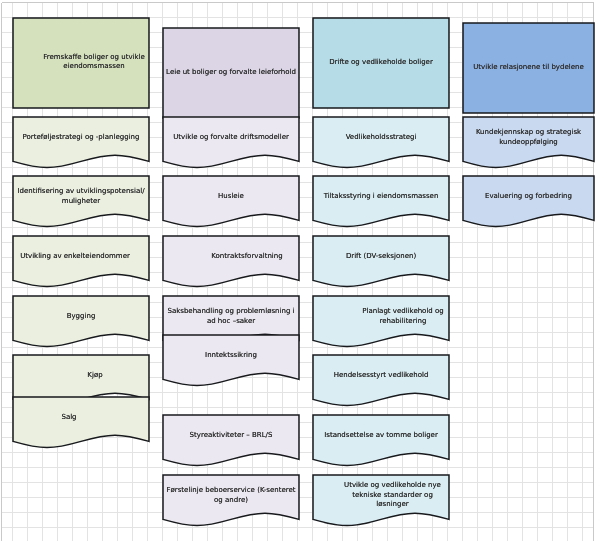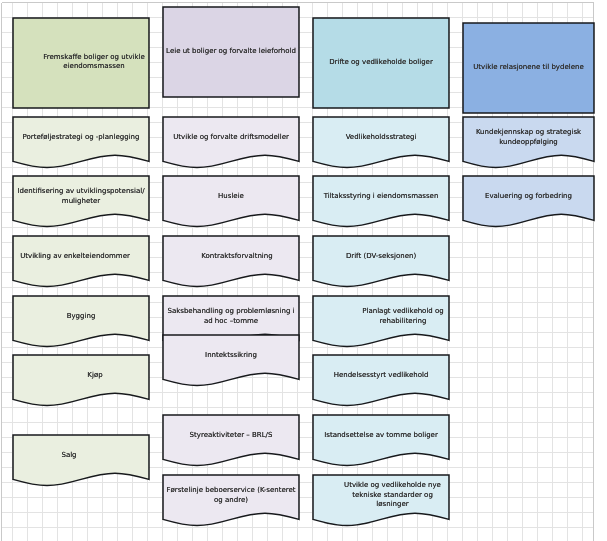--- a/index.html
+++ b/index.html
@@ -141,29 +141,29 @@
         </div>
       </div>
       <div class="node" style="left: 12.5px; top: 355.4px; width: 136px; height: 44.4px;">
         <svg width="148" height="68.6" viewBox="0 0 148 68.6" style="left: -6px; top: -6px;">
           <path d="M6,6 L142,6 L142,50.400 C130.667,47.154 119.333,44.200 108.000,44.200 C96.667,44.200 85.333,47.154 74.000,50.400 C62.667,53.646 51.333,56.600 40.000,56.600 C28.667,56.600 17.333,53.646 6.000,50.400 Z" fill="#eaefe0" stroke="#17191c" stroke-width="1.5" stroke-linejoin="miter"></path>
         </svg>
         <div class="label" style="height: 41px;">
           <span style="display: block; width: 107px; padding-left: 28px;">Kjøp</span>
         </div>
       </div>
-      <div class="node" style="left: 12.5px; top: 435px; width: 112px; height: 44.4px;">
+      <div class="node" style="left: 12.5px; top: 397px; width: 112px; height: 44.4px;">
         <svg width="148" height="68.6" viewBox="0 0 148 68.6" style="left: -6px; top: -6px;">
           <path d="M6,6 L142,6 L142,50.400 C130.667,47.154 119.333,44.200 108.000,44.200 C96.667,44.200 85.333,47.154 74.000,50.400 C62.667,53.646 51.333,56.600 40.000,56.600 C28.667,56.600 17.333,53.646 6.000,50.400 Z" fill="#eaefe0" stroke="#17191c" stroke-width="1.5" stroke-linejoin="miter"></path>
         </svg>
         <div class="label" style="height: 41px;">
           <span style="display: block; width: 133px;">Salg</span>
         </div>
       </div>
-      <div class="node" style="left: 162.5px; top: 7px; width: 136px; height: 84px;">
+      <div class="node" style="left: 162.5px; top: 28px; width: 136px; height: 84px;">
         <svg width="148" height="114.2" viewBox="0 0 148 114.2" style="left: -6px; top: -6px;">
           <path d="M6,6 L142,6 L142,96 L6,96 Z" fill="#dbd5e5" stroke="#17191c" stroke-width="1.5" stroke-linejoin="miter"></path>
         </svg>
         <div class="label" style="height: 88.5px;">
           <span style="display: block; width: 133px;">Leie ut boliger og forvalte leieforhold</span>
         </div>
       </div>
       <div class="node" style="left: 162.5px; top: 116.6px; width: 136px; height: 44.4px;">
         <svg width="148" height="68.6" viewBox="0 0 148 68.6" style="left: -6px; top: -6px;">
           <path d="M6,6 L142,6 L142,50.400 C130.667,47.154 119.333,44.200 108.000,44.200 C96.667,44.200 85.333,47.154 74.000,50.400 C62.667,53.646 51.333,56.600 40.000,56.600 C28.667,56.600 17.333,53.646 6.000,50.400 Z" fill="#ece8f1" stroke="#17191c" stroke-width="1.5" stroke-linejoin="miter"></path>
@@ -173,34 +173,34 @@
         </div>
       </div>
       <div class="node" style="left: 162.5px; top: 176.3px; width: 136px; height: 44.4px;">
         <svg width="148" height="68.6" viewBox="0 0 148 68.6" style="left: -6px; top: -6px;">
           <path d="M6,6 L142,6 L142,50.400 C130.667,47.154 119.333,44.200 108.000,44.200 C96.667,44.200 85.333,47.154 74.000,50.400 C62.667,53.646 51.333,56.600 40.000,56.600 C28.667,56.600 17.333,53.646 6.000,50.400 Z" fill="#ece8f1" stroke="#17191c" stroke-width="1.5" stroke-linejoin="miter"></path>
         </svg>
         <div class="label" style="height: 41px;">
           <span style="display: block; width: 133px;">Husleie</span>
         </div>
       </div>
-      <div class="node" style="left: 162.5px; top: 236px; width: 148px; height: 44.4px;">
+      <div class="node" style="left: 162.5px; top: 236px; width: 148px; height: 44.4px; padding-left: 20px;">
         <svg width="148" height="68.6" viewBox="0 0 148 68.6" style="left: -6px; top: -6px;">
           <path d="M6,6 L142,6 L142,50.400 C130.667,47.154 119.333,44.200 108.000,44.200 C96.667,44.200 85.333,47.154 74.000,50.400 C62.667,53.646 51.333,56.600 40.000,56.600 C28.667,56.600 17.333,53.646 6.000,50.400 Z" fill="#ece8f1" stroke="#17191c" stroke-width="1.5" stroke-linejoin="miter"></path>
         </svg>
         <div class="label" style="height: 41px;">
           <span style="display: block; width: 133px;">Kontraktsforvaltning</span>
         </div>
       </div>
       <div class="node" style="left: 162.5px; top: 295.7px; width: 136px; height: 44.4px;">
         <svg width="148" height="68.6" viewBox="0 0 148 68.6" style="left: -6px; top: -6px;">
           <path d="M6,6 L142,6 L142,50.400 C130.667,47.154 119.333,44.200 108.000,44.200 C96.667,44.200 85.333,47.154 74.000,50.400 C62.667,53.646 51.333,56.600 40.000,56.600 C28.667,56.600 17.333,53.646 6.000,50.400 Z" fill="#ece8f1" stroke="#17191c" stroke-width="1.5" stroke-linejoin="miter"></path>
         </svg>
         <div class="label" style="height: 41px;">
-          <span style="display: block; width: 133px;">Saksbehandling og problemløsning i ad hoc –tomme</span>
+          <span style="display: block; width: 133px;">Saksbehandling og problemløsning i ad hoc –saker</span>
         </div>
       </div>
       <div class="node" style="left: 162.5px; top: 335px; width: 136px; height: 44.4px;">
         <svg width="148" height="68.6" viewBox="0 0 148 68.6" style="left: -6px; top: -6px;">
           <path d="M6,6 L142,6 L142,50.400 C130.667,47.154 119.333,44.200 108.000,44.200 C96.667,44.200 85.333,47.154 74.000,50.400 C62.667,53.646 51.333,56.600 40.000,56.600 C28.667,56.600 17.333,53.646 6.000,50.400 Z" fill="#ece8f1" stroke="#17191c" stroke-width="1.5" stroke-linejoin="miter"></path>
         </svg>
         <div class="label" style="height: 41px;">
           <span style="display: block; width: 133px;">Inntektssikring</span>
         </div>
       </div>

